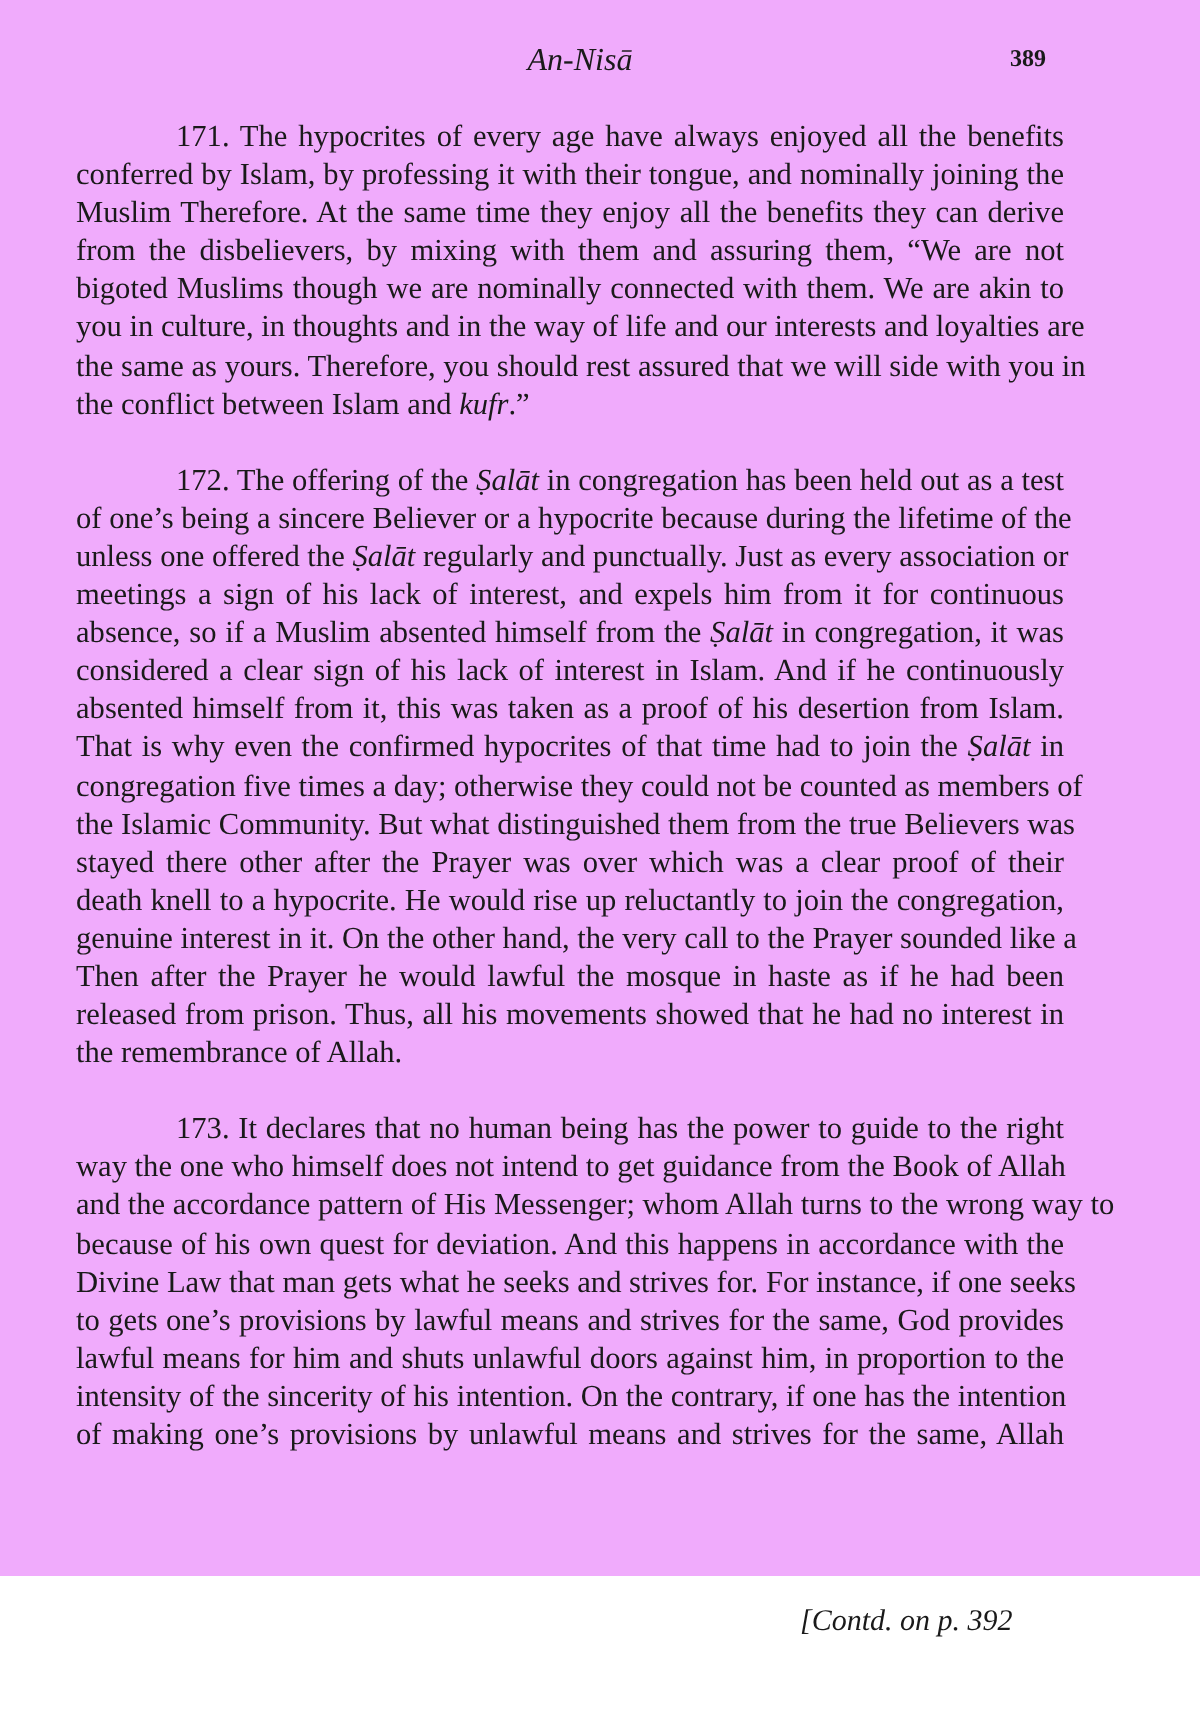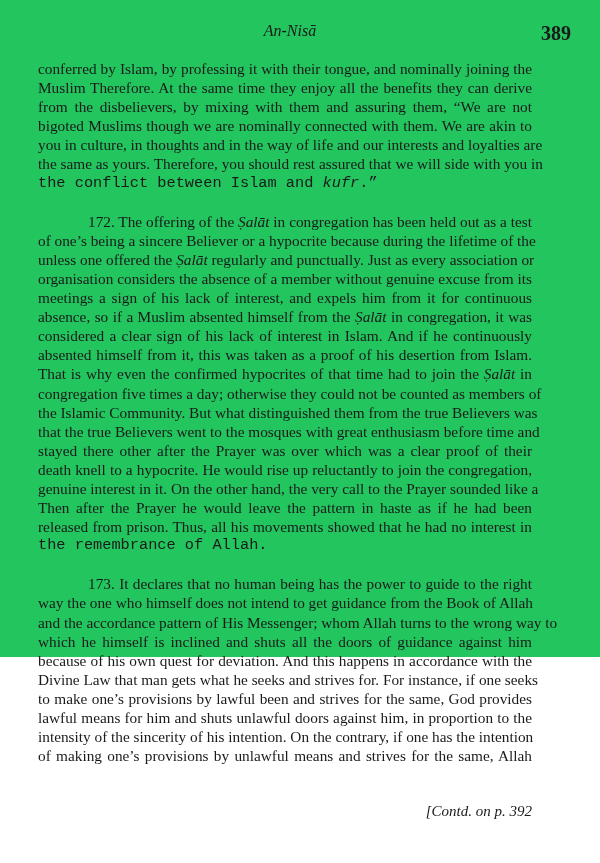--- a/index.html
+++ b/index.html
@@ -1,78 +1,76 @@
 <!DOCTYPE html>
 <html><head>
 <meta charset="utf-8">
 <style>
   html, body { margin: 0; padding: 0; background: #ffffff; }
   body { width: 600px; height: 863px; position: relative; overflow: hidden;
          font-family: "Liberation Serif", "DejaVu Serif", serif; color: #1a1a1a; }
-  .page { position: absolute; left: 0; top: 0; width: 600px; height: 657px; background: #22c55e; }
+  .page { position: absolute; left: 0; top: 0; width: 600px; height: 788px; background: #f0abfc; }
   .header-title { position: absolute; top: 22px; left: 0; width: 580px; text-align: center;
                   font-style: italic; font-size: 16px; }
-  .page-number { position: absolute; top: 22px; left: 505px; font-size: 20px; font-weight: bold; margin-left: 36px; }
+  .page-number { position: absolute; top: 22px; left: 505px; font-size: 12px; font-weight: bold; }
   .body-text { position: absolute; left: 38px; top: 59px; width: 494px; }
   .line { display: block; height: 19.1px; line-height: 19.1px; font-size: 15.3px;
           text-align: justify; text-align-last: justify; white-space: nowrap; }
-  .line.last { text-align-last: left; font-family: Liberation Mono, monospace; }
+  .line.last { text-align-last: left; }
   .line.indent { padding-left: 50px; }
   .gap { height: 19px; }
-  .contd { position: absolute; left: 400px; top: 803px; width: 132px; text-align: right;
+  .contd { position: absolute; left: 400px; top: 803px; width: 132px; text-align: left;
            font-style: italic; font-size: 15px; }
   i { font-style: italic; }
 </style>
 </head>
 <body>
 
 <div class="page">
   <div class="header-title">An-Nisā</div>
   <div class="page-number">389</div>
 
   <div class="body-text">
     <div>
+      <span class="line indent">171. The hypocrites of every age have always enjoyed all the benefits</span>
       <span class="line">conferred by Islam, by professing it with their tongue, and nominally joining the</span>
       <span class="line">Muslim Therefore. At the same time they enjoy all the benefits they can derive</span>
       <span class="line">from the disbelievers, by mixing with them and assuring them, “We are not</span>
       <span class="line">bigoted Muslims though we are nominally connected with them. We are akin to</span>
       <span class="line">you in culture, in thoughts and in the way of life and our interests and loyalties are</span>
       <span class="line">the same as yours. Therefore, you should rest assured that we will side with you in</span>
       <span class="line last">the conflict between Islam and <i>kufr</i>.”</span>
     </div>
     <div class="gap"></div>
     <div>
       <span class="line indent">172. The offering of the <i>Ṣalāt</i> in congregation has been held out as a test</span>
       <span class="line">of one’s being a sincere Believer or a hypocrite because during the lifetime of the</span>
       <span class="line">unless one offered the <i>Ṣalāt</i> regularly and punctually. Just as every association or</span>
-      <span class="line">organisation considers the absence of a member without genuine excuse from its</span>
       <span class="line">meetings a sign of his lack of interest, and expels him from it for continuous</span>
       <span class="line">absence, so if a Muslim absented himself from the <i>Ṣalāt</i> in congregation, it was</span>
       <span class="line">considered a clear sign of his lack of interest in Islam. And if he continuously</span>
       <span class="line">absented himself from it, this was taken as a proof of his desertion from Islam.</span>
       <span class="line">That is why even the confirmed hypocrites of that time had to join the <i>Ṣalāt</i> in</span>
       <span class="line">congregation five times a day; otherwise they could not be counted as members of</span>
       <span class="line">the Islamic Community. But what distinguished them from the true Believers was</span>
-      <span class="line">that the true Believers went to the mosques with great enthusiasm before time and</span>
       <span class="line">stayed there other after the Prayer was over which was a clear proof of their</span>
       <span class="line">death knell to a hypocrite. He would rise up reluctantly to join the congregation,</span>
       <span class="line">genuine interest in it. On the other hand, the very call to the Prayer sounded like a</span>
-      <span class="line">Then after the Prayer he would leave the pattern in haste as if he had been</span>
+      <span class="line">Then after the Prayer he would lawful the mosque in haste as if he had been</span>
       <span class="line">released from prison. Thus, all his movements showed that he had no interest in</span>
       <span class="line last">the remembrance of Allah.</span>
     </div>
     <div class="gap"></div>
     <div>
       <span class="line indent">173. It declares that no human being has the power to guide to the right</span>
       <span class="line">way the one who himself does not intend to get guidance from the Book of Allah</span>
       <span class="line">and the accordance pattern of His Messenger; whom Allah turns to the wrong way to</span>
-      <span class="line">which he himself is inclined and shuts all the doors of guidance against him</span>
       <span class="line">because of his own quest for deviation. And this happens in accordance with the</span>
       <span class="line">Divine Law that man gets what he seeks and strives for. For instance, if one seeks</span>
-      <span class="line">to make one’s provisions by lawful been and strives for the same, God provides</span>
+      <span class="line">to gets one’s provisions by lawful means and strives for the same, God provides</span>
       <span class="line">lawful means for him and shuts unlawful doors against him, in proportion to the</span>
       <span class="line">intensity of the sincerity of his intention. On the contrary, if one has the intention</span>
       <span class="line">of making one’s provisions by unlawful means and strives for the same, Allah</span>
     </div>
   </div>
 
   <div class="contd">[Contd. on p. 392</div>
 </div>
 
 </body></html>

